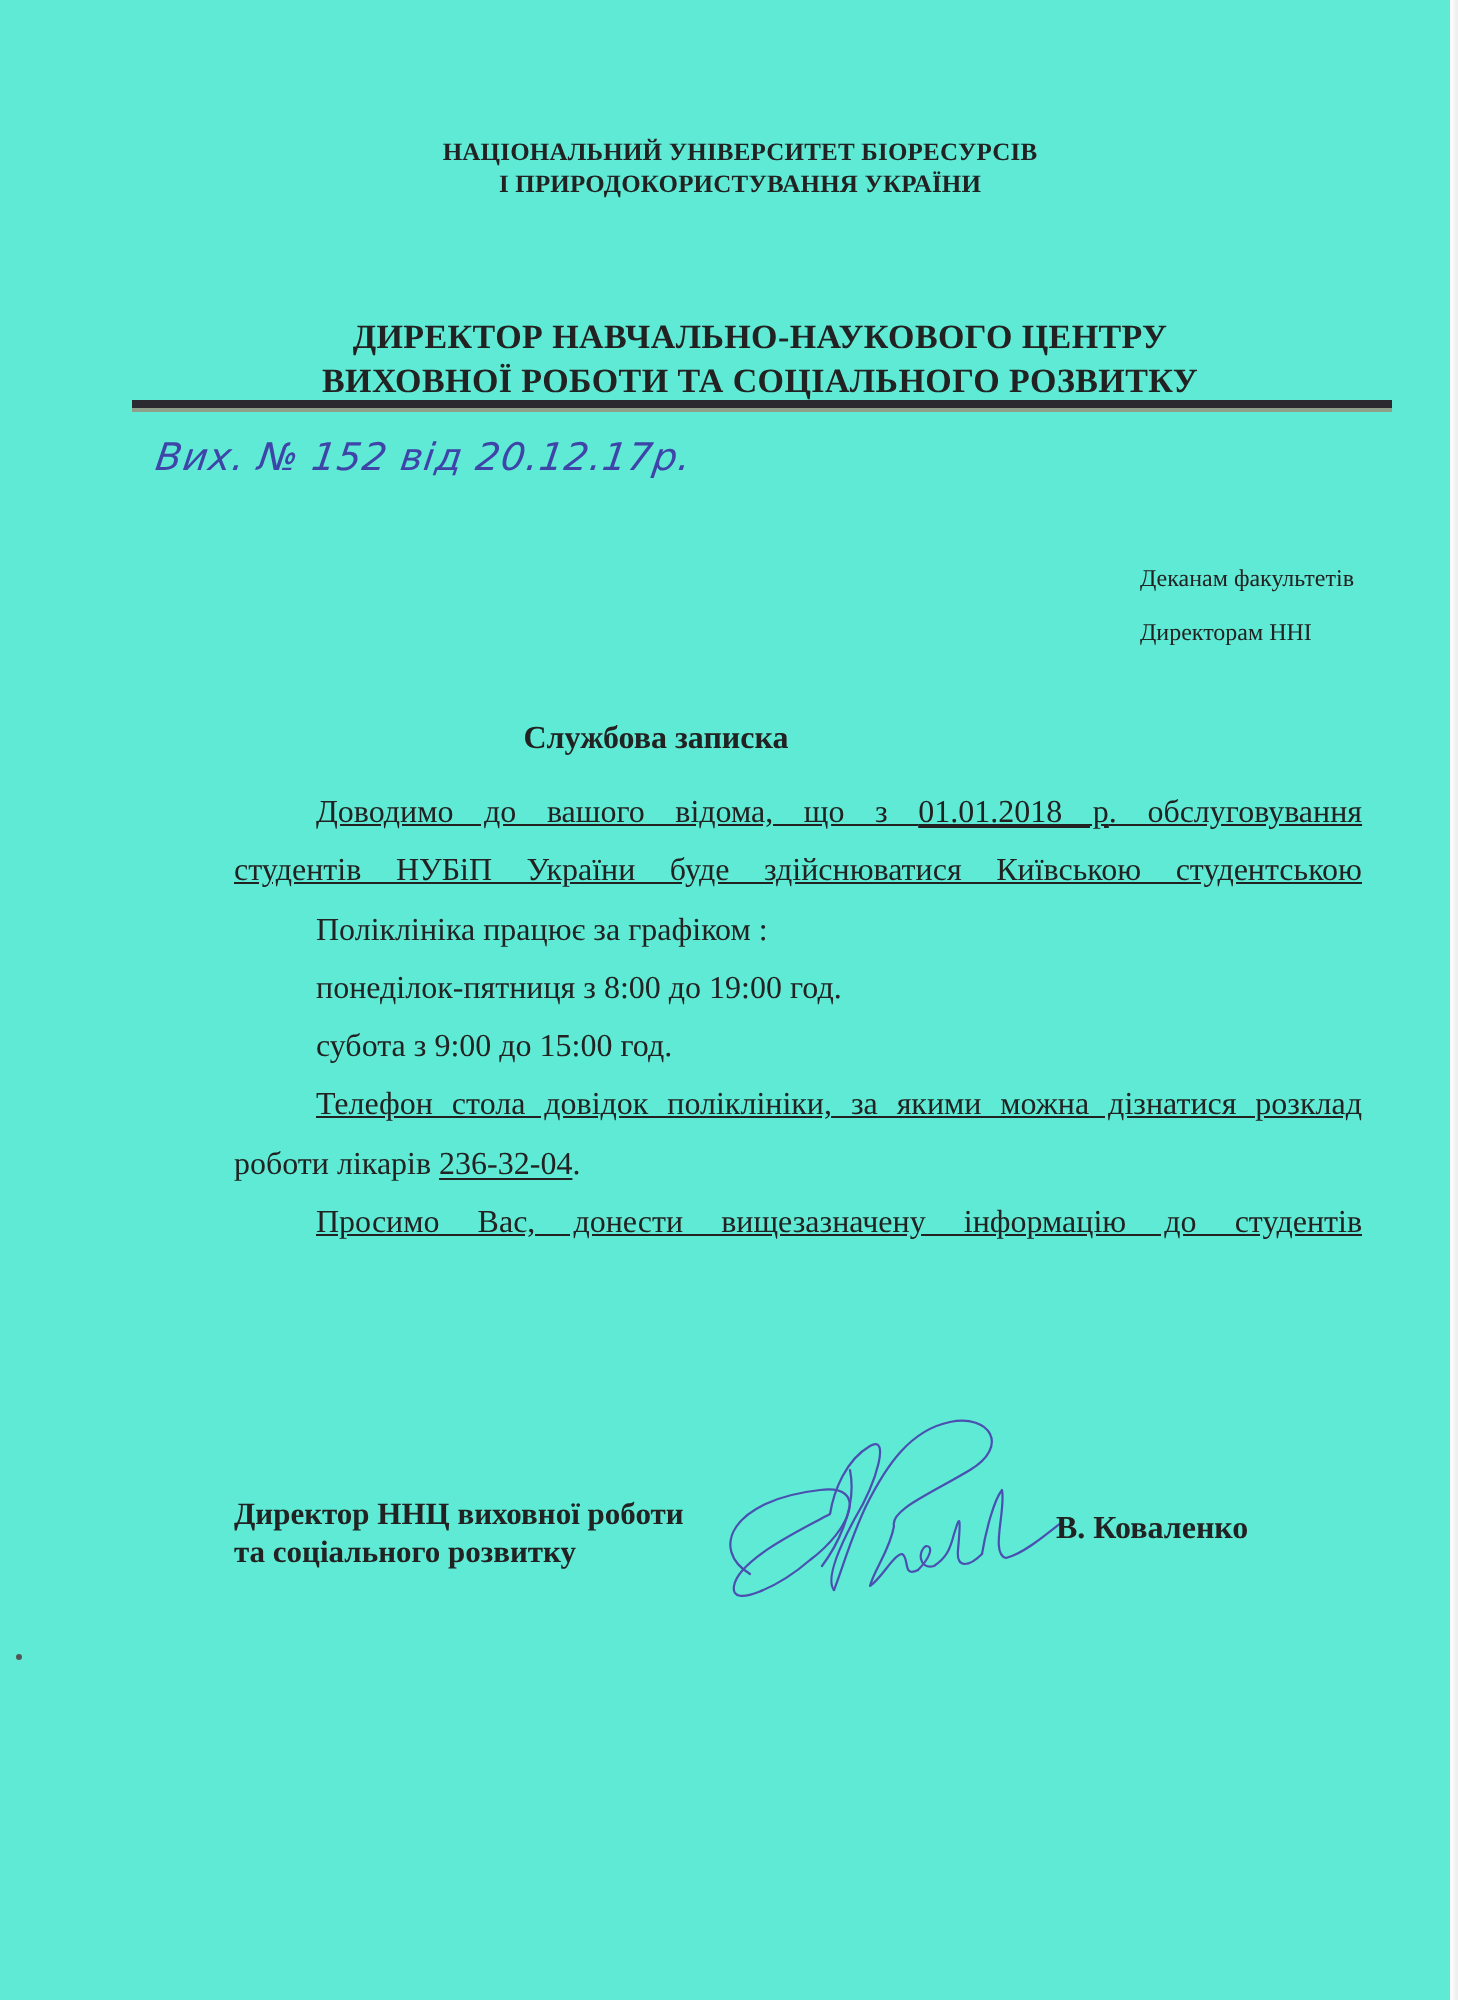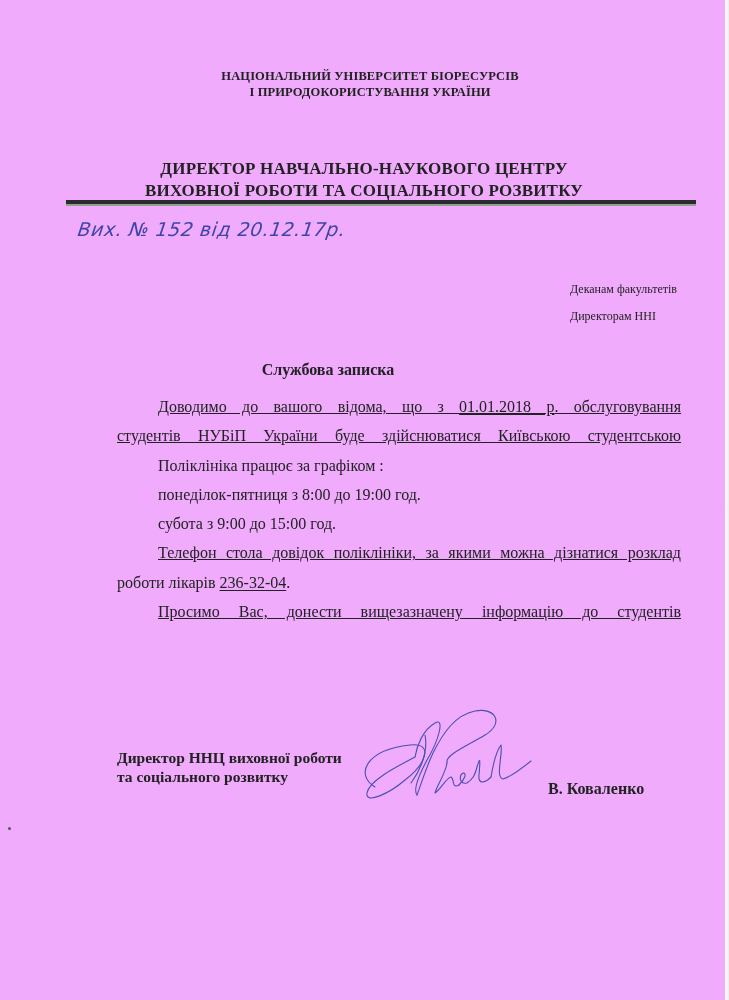--- a/index.html
+++ b/index.html
@@ -12,21 +12,21 @@
       height: 1000px;
       position: relative;
       overflow: hidden;
       font-family: "Liberation Serif", "DejaVu Serif", serif;
       color: #222222;
     }
     .page {
       position: absolute;
       left: 0; top: 0;
       width: 729px; height: 1000px;
-      background: #f0abfc;
+      background: #5eead4;
     }
     .edge-shadow {
       position: absolute;
       right: 0; top: 0;
       width: 4px; height: 1000px;
       background: linear-gradient(to right, #ffffff, #ececec);
     }
     .letterhead {
       position: absolute;
       left: 0; width: 729px;
@@ -43,21 +43,21 @@
     }
     .lh-prorector {
       top: 113px;
       left: 110px;
       width: 520px;
       font-size: 12.5px;
       line-height: 16px;
     }
     .lh-director {
       top: 158px;
-      left: 54px;
+      left: 70px;
       width: 620px;
       font-size: 17px;
       line-height: 22px;
       letter-spacing: 0.2px;
     }
     .rule-dark {
       position: absolute;
       left: 66px; top: 200px;
       width: 630px; height: 4px;
       background: #2a2a30;
@@ -116,25 +116,24 @@
     .signature-block {
       position: absolute;
       left: 117px;
       top: 748px;
       font-weight: bold;
       font-size: 15.5px;
       line-height: 19px;
     }
     .signer-name {
       position: absolute;
-      left: 548px;
+      left: 528px;
       top: 756px;
       font-weight: bold;
       font-size: 16px;
-      margin-top: 24px;
     }
     .signature-svg {
       position: absolute;
       left: 355px;
       top: 705px;
       width: 180px;
       height: 105px;
     }
     .speck {
       position: absolute;

